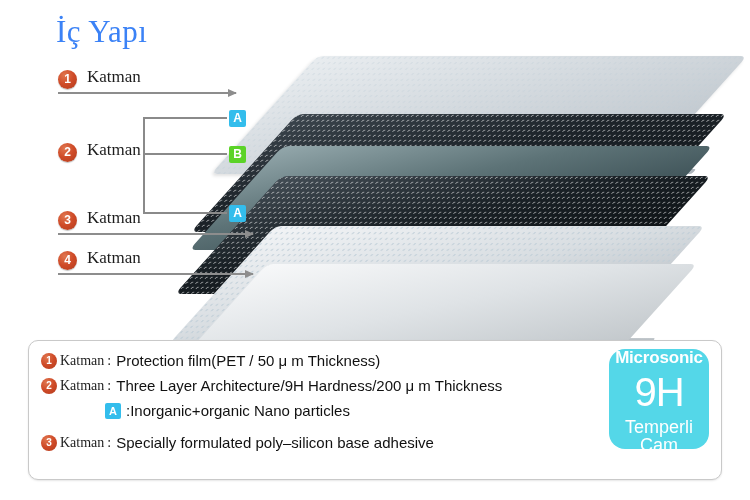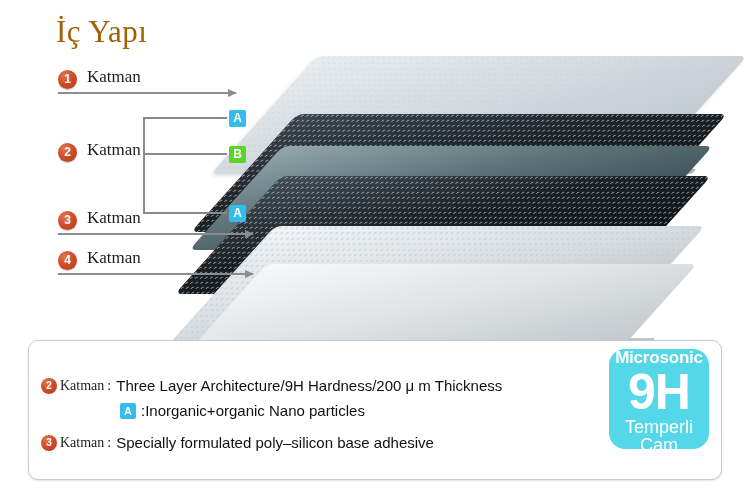--- a/index.html
+++ b/index.html
@@ -6,21 +6,21 @@
   body{
     width:750px;height:500px;background:#ffffff;overflow:hidden;
     font-family:"Liberation Sans",sans-serif;position:relative;
   }
   #stage{position:absolute;left:0;top:0;width:750px;height:500px;}
 
   
   .title{
     position:absolute;left:56px;top:14px;
     font-family:"Liberation Serif",serif;
-    font-size:31px;color:#a16207;letter-spacing:.5px;
+    font-size:31px;color:#3b82f6;letter-spacing:.5px;
   }
 
   
   .callout{position:absolute;height:26px;}
   .num{
     position:absolute;left:0;top:0;width:19px;height:19px;border-radius:50%;
     background:radial-gradient(circle at 35% 28%,#e0764f 0%,#cf4b28 48%,#b23a1c 100%);
     color:#fff;font-size:12px;font-weight:bold;line-height:19px;text-align:center;
     font-family:"Liberation Sans",sans-serif;
     box-shadow:0 1px 1px rgba(0,0,0,.25);
@@ -97,21 +97,21 @@
   }
   .ltag.a{background:#33bdec;}
   .ltag.b{background:#5bd327;}
 
   
   .badge{
     position:absolute;left:580px;top:8px;width:100px;height:100px;
     background:#54d7e8;border-radius:16px;color:#fff;text-align:center;
   }
   .b-top{font-size:17px;font-weight:bold;line-height:1;letter-spacing:-.2px;}
-  .b-mid{font-size:50px;font-weight:bold;line-height:52px;letter-spacing:-1px;}
+  .b-mid{font-size:40px;font-weight:normal;line-height:52px;letter-spacing:-1px;}
   .b-bot{font-size:18px;line-height:1;}
 </style>
 </head>
 <body>
 
 <div id="stage">
 
   <div class="title">İç Yapı</div>
 
   <div id="art">
@@ -196,26 +196,29 @@
   </div>
 
   <div class="callout" style="left:58px;top:251px;width:200px;">
     <div class="num">4</div>
     <div class="katman">Katman</div>
     <div class="arrow" style="left:0px;top:22px;width:195px;"></div>
   </div>
 
   <div class="legend">
 
+    <div class="lrow" style="top:10px;">
+      <span class="lnum">1</span><span class="lkat">Katman</span><span class="lkat">:</span><span class="ltxt">Protection film(PET / 50 μ m Thickness)</span>
+    </div>
 
     <div class="lrow" style="top:35px;">
       <span class="lnum">2</span><span class="lkat">Katman</span><span class="lkat">:</span><span class="ltxt">Three Layer Architecture/9H Hardness/200 μ m Thickness</span>
     </div>
 
-    <div class="lrow" style="top:60px;left:91px;">
+    <div class="lrow" style="top:60px;left:76px;">
       <span class="ltag a">A</span><span class="ltxt">:Inorganic+organic Nano particles</span>
     </div>
 
 
     <div class="lrow" style="top:92px;">
       <span class="lnum">3</span><span class="lkat">Katman</span><span class="lkat">:</span><span class="ltxt">Specially formulated poly–silicon base adhesive</span>
     </div>
 
 
     <div class="badge">

